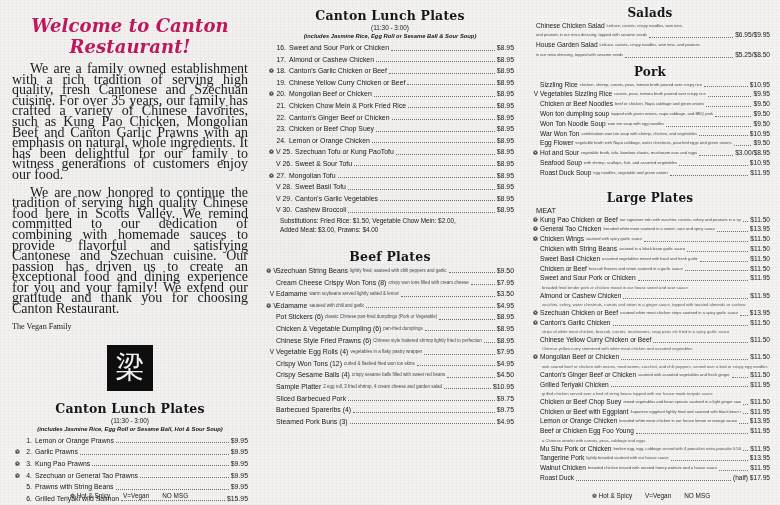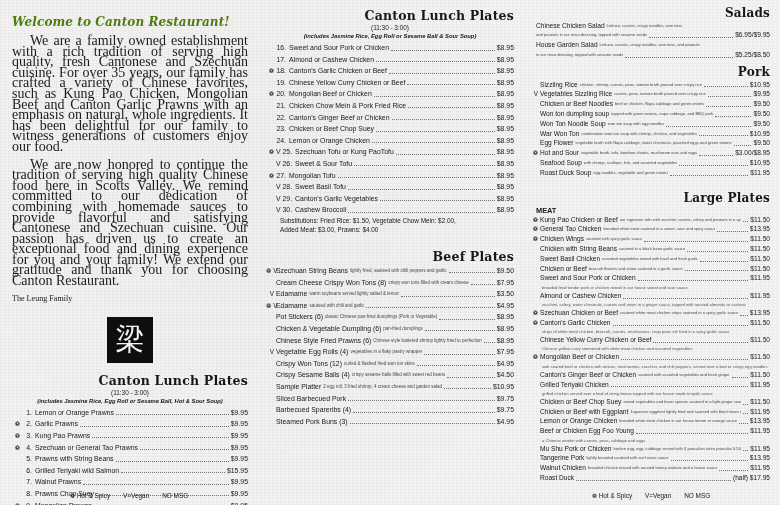--- a/index.html
+++ b/index.html
@@ -21,25 +21,25 @@
   .col { position: relative; }
   .col-left   { width: 258px; padding: 6px 10px 0 12px; }
   .col-mid    { width: 264px; padding: 6px 8px 0 8px; }
   .col-right  { width: 258px; padding: 4px 10px 0 8px; }
 
   
   .welcome-title {
     font-family: "DejaVu Serif", serif;
     font-style: italic;
     font-weight: bold;
-    font-size: 12px;
-    text-align: left;
+    font-size: 18px;
+    text-align: center;
     letter-spacing: .1px;
     margin: 9px 0 7px 0;
-    color: #4d7c0f;
+    color: #be185d;
   }
   .intro {
     font-family: "Liberation Serif", serif;
     font-size: 14px;
     line-height: 10.6px;
     text-align: justify;
     text-indent: 18px;
     margin-bottom: 7px;
     color: #1a1b1d;
   }
@@ -58,21 +58,21 @@
     font-family: "DejaVu Serif", serif;
     font-size: 29px;
     line-height: 1;
     border: 1px solid #0e0e0e;
   }
 
   .sec-title {
     font-family: "DejaVu Serif", serif;
     font-weight: bold;
     font-size: 12.5px;
-    text-align: right;
+    text-align: center;
     letter-spacing: .2px;
     margin: 2px 0 1px 0;
   }
   .sec-title.sm { font-size: 12px; }
   .sec-hours {
     font-size: 6.4px; text-align: center; margin-bottom: 2px;
     font-family: "Liberation Sans", sans-serif;
   }
   .sec-note {
     font-size: 5.8px; font-style: italic; font-weight: bold;
@@ -112,41 +112,41 @@
   .col-right .row { font-size: 6.6px; line-height: 8.8px; padding: .5px 0; }
   .col-right .row .desc { font-size: 4.1px; }
   .col-mid .row  { font-size: 6.9px; }
 
   .subdesc {
     font-size: 4.2px; color: #55575a; padding-left: 12px;
     line-height: 7px; margin-bottom: .5px;
     white-space: nowrap; overflow: hidden;
   }
   .meat-label {
-    font-size: 7.4px; font-weight: bold; padding-left: 6px; margin-top: 1px;
+    font-size: 7.4px; font-weight: normal; padding-left: 6px; margin-top: 1px;
   }
 
   .legend {
     position: absolute; bottom: 6px; width: 100%;
     text-align: center; font-size: 6.4px;
     display: flex; justify-content: center; gap: 13px;
   }
   .legend .item { white-space: nowrap; }
   .chili { font-size: 6px; }
 </style>
 </head>
 <body>
 
 <div class="page">
 
   <div class="col col-left">
     <div class="welcome-title">Welcome to Canton Restaurant!</div>
     <div class="intro">We are a family owned establishment with a rich tradition of serving high quality, fresh Cantonese and Szechuan cuisine. For over 35 years, our family has crafted a variety of Chinese favorites, such as Kung Pao Chicken, Mongolian Beef and Canton Garlic Prawns with an emphasis on natural, whole ingredients. It has been delightful for our family to witness generations of customers enjoy our food.</div>
     <div class="intro">We are now honored to continue the tradition of serving high quality Chinese food here in Scotts Valley. We remind committed to our dedication of combining with homemade sauces to provide flavorful and satisfying Cantonese and Szechuan cuisine. Our passion has driven us to create an exceptional food and dining experience for you and your family! We extend our gratitude and thank you for choosing Canton Restaurant.</div>
-    <div class="signoff">The Leung Family</div>
+    <div class="signoff">The Vegan Family</div>
 
     <div class="seal">梁</div>
 
     <div class="sec-title">Canton Lunch Plates</div>
     <div class="sec-hours">(11:30 - 3:00)</div>
     <div class="sec-note">(includes Jasmine Rice, Egg Roll or Sesame Ball, Hot &amp; Sour Soup)</div>
     <div class="rows" id="left-items">
         <div class="row">
           <span class="mark"></span>
           <span class="num">1.</span>

